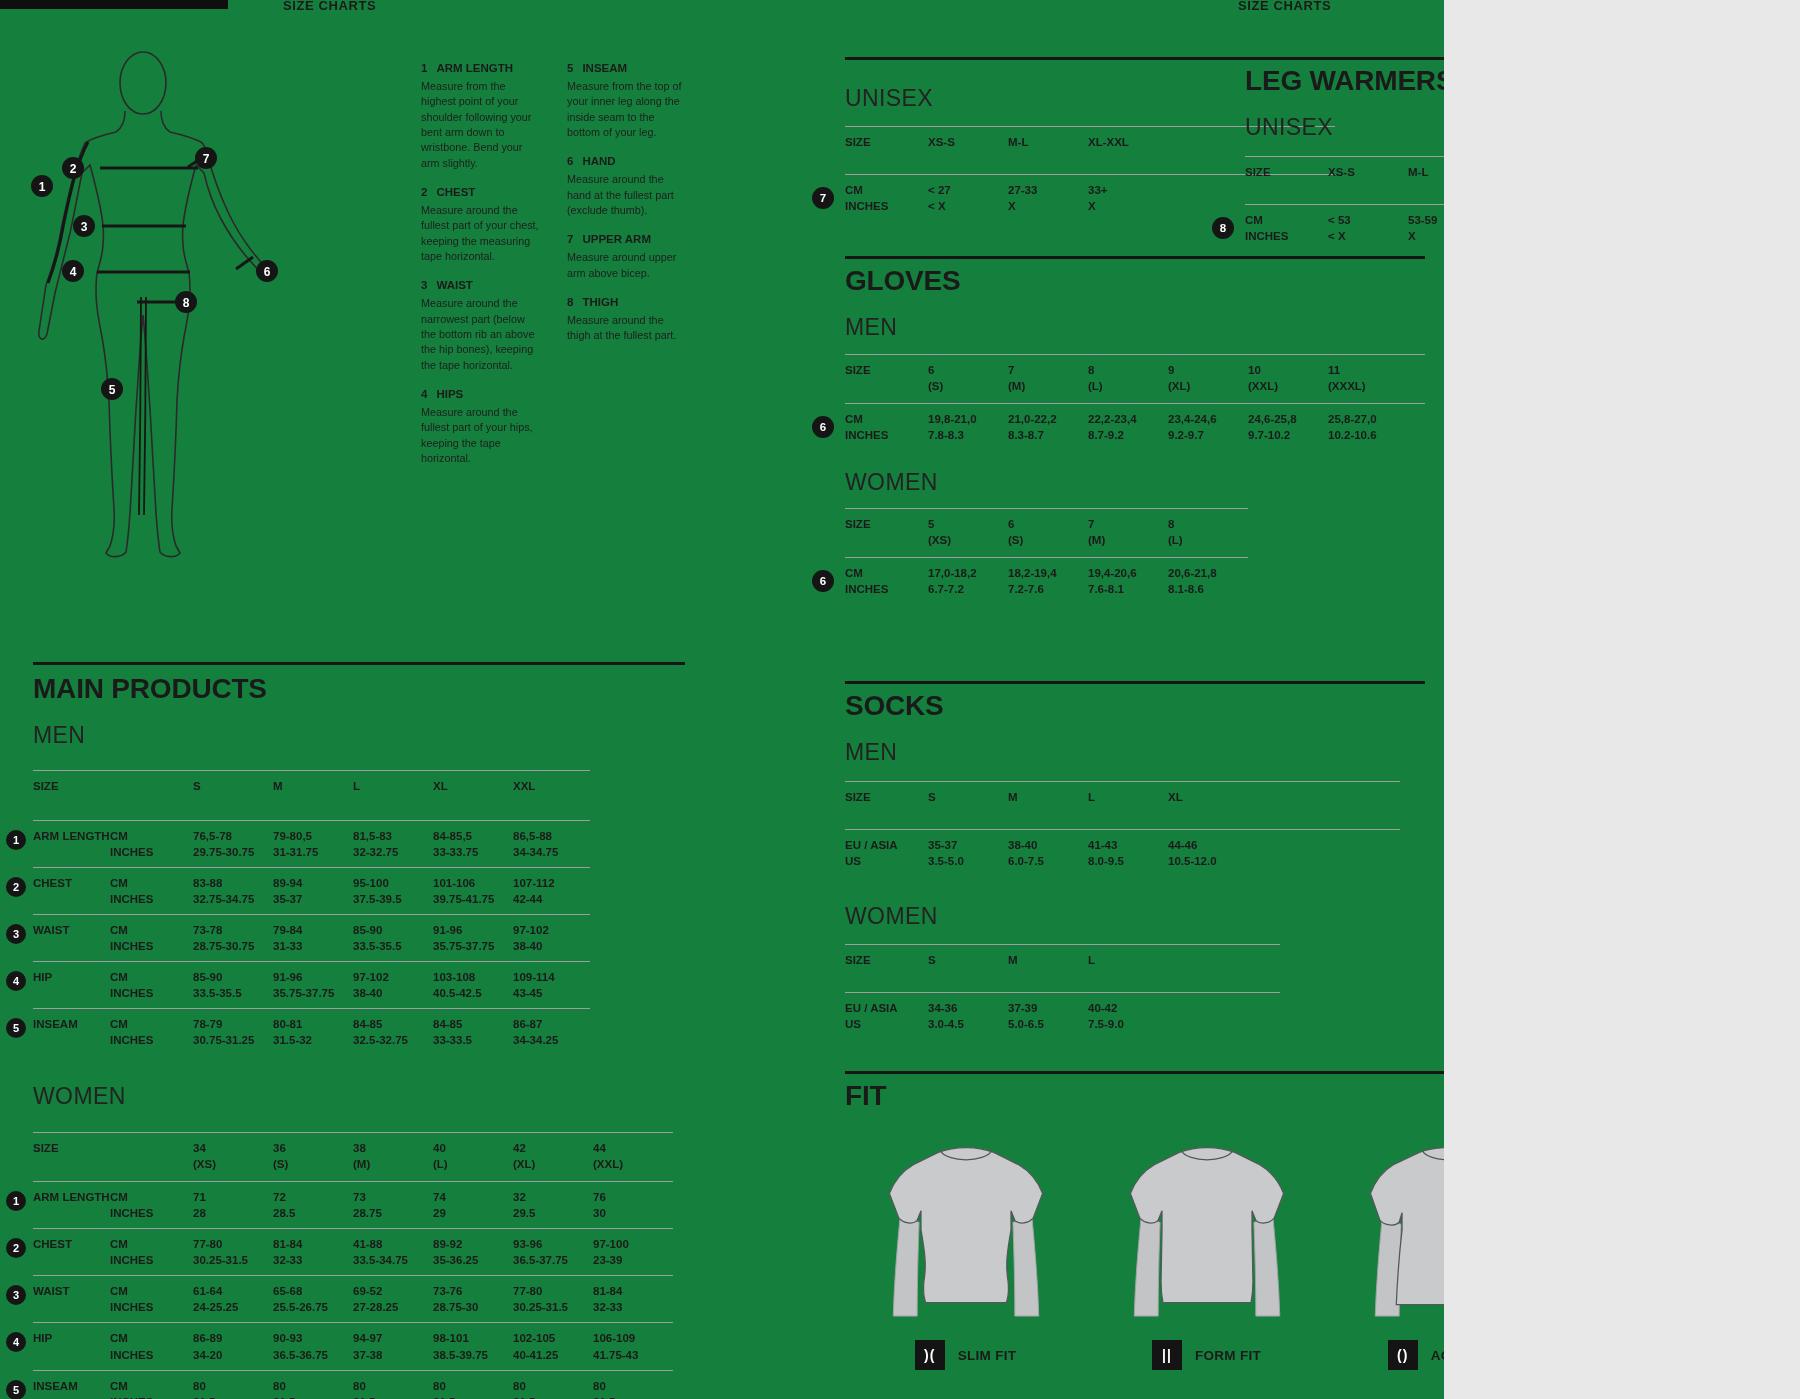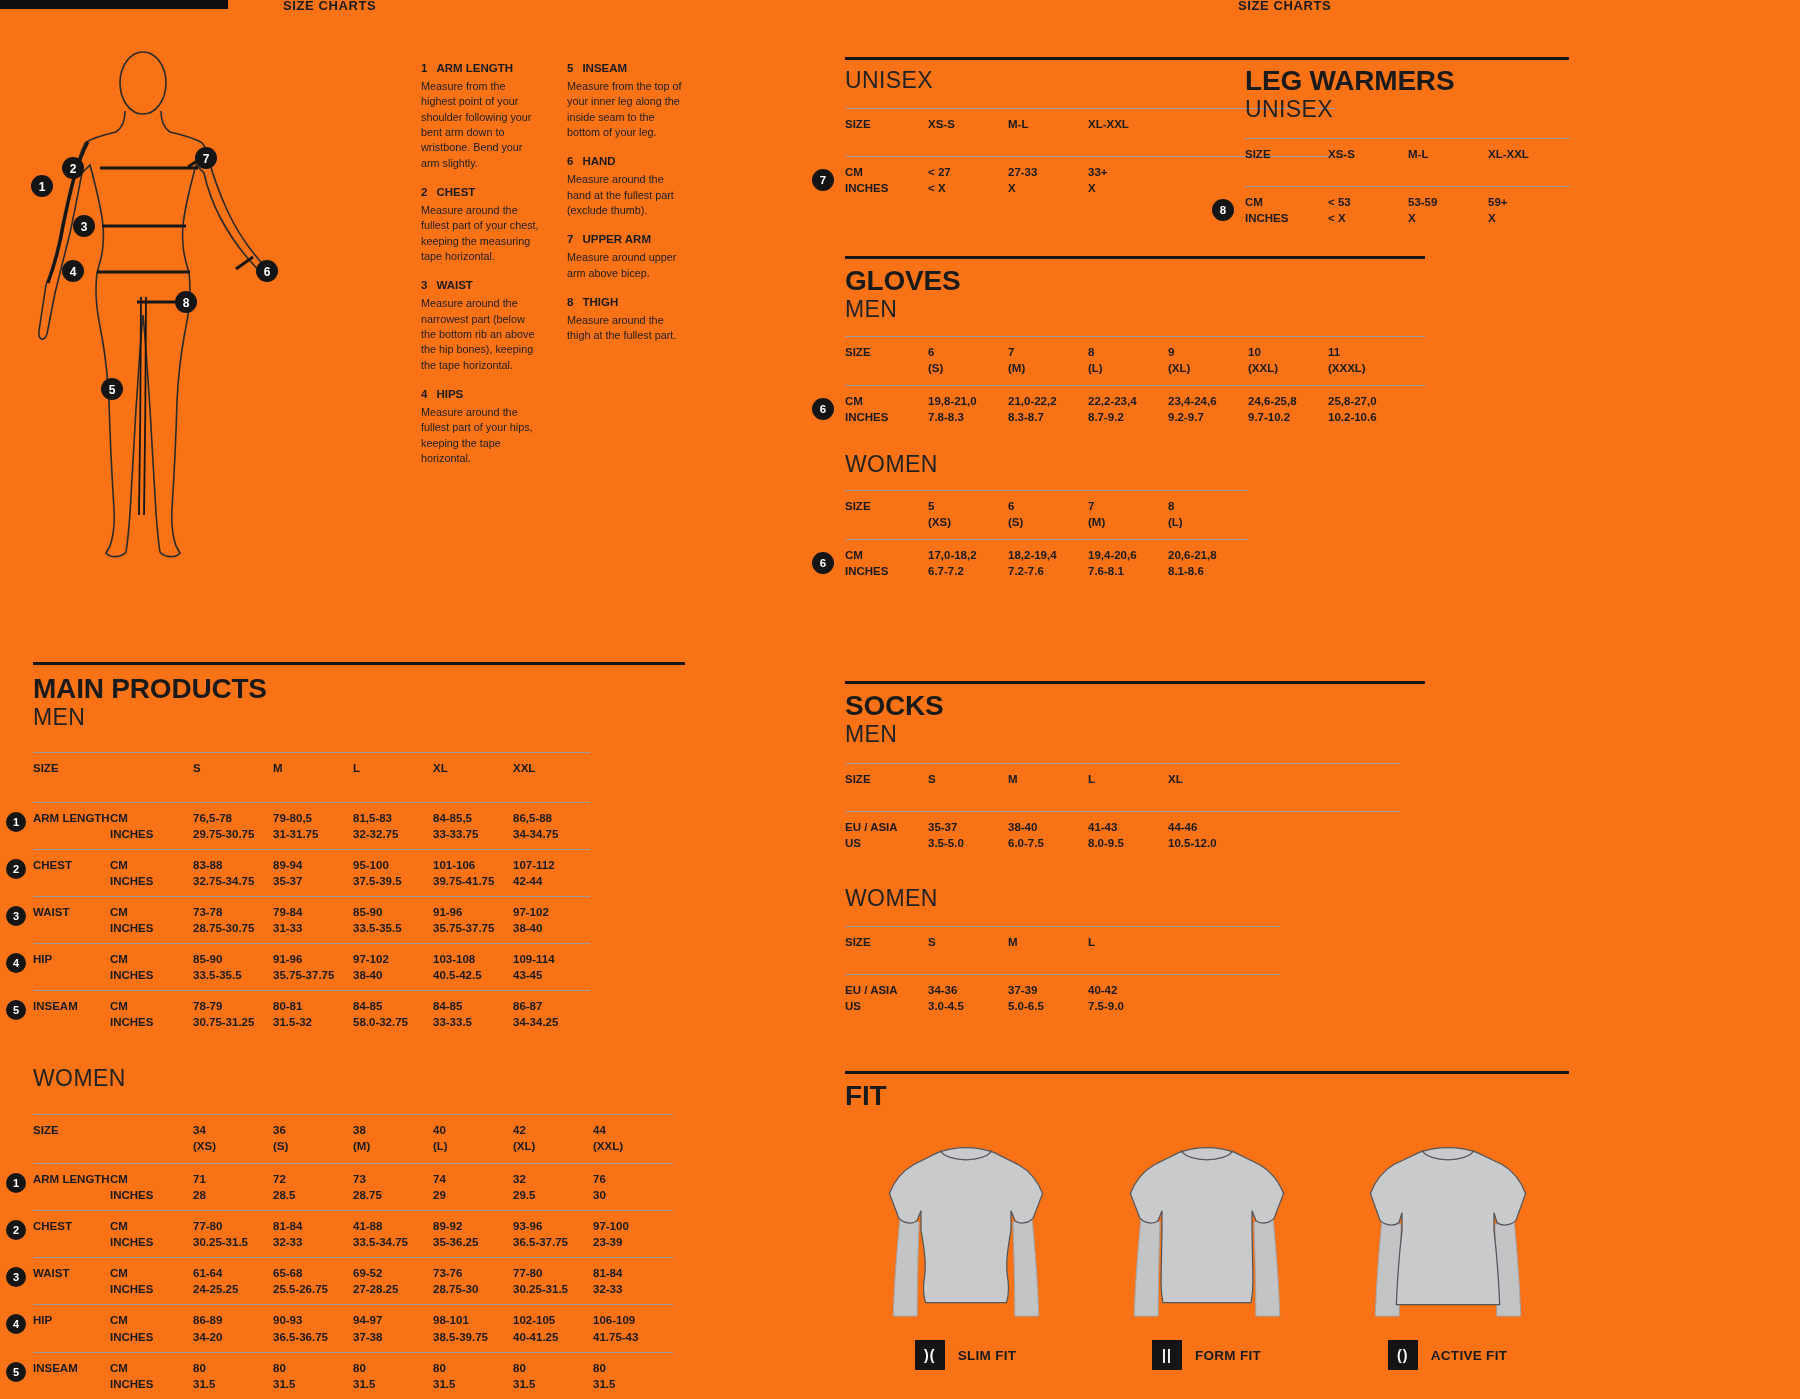--- a/index.html
+++ b/index.html
@@ -1,23 +1,23 @@
 <!DOCTYPE html>
 <html><head>
 <meta charset="utf-8">
 <style>
   html,body{margin:0;padding:0;background:#e8e8e8}
-  #page{position:relative;width:1800px;height:1399px;background:#f97316;
+  #page{position:relative;width:1444px;height:1399px;background:#15803d;
         font-family:"Liberation Sans",sans-serif;color:#1a1a1a;overflow:hidden}
   .abs{position:absolute}
   .black-strip{position:absolute;left:0;top:0;width:228px;height:9px;background:#0f0f0f}
   .page-hdr{position:absolute;top:-2px;font-size:13px;font-weight:700;letter-spacing:.6px;white-space:nowrap}
   .sec-rule{position:absolute;height:3px;background:#161616}
   .sec-title{font-size:28px;font-weight:700;letter-spacing:-.2px;line-height:1.05;white-space:nowrap}
-  .sec-sub{font-size:23px;font-weight:400;letter-spacing:.4px;line-height:1.05;margin-top:2px;color:#222;white-space:nowrap}
+  .sec-sub{font-size:23px;font-weight:400;letter-spacing:.4px;line-height:1.05;margin-top:20px;color:#222;white-space:nowrap}
 
   
   .instr{display:flex;gap:25px}
   .instr-col{width:121px}
   .instr-item{margin-bottom:15px}
   .instr-title{display:flex;gap:9px;font-size:11.5px;font-weight:700;margin-bottom:5px}
   .instr-text{font-size:10.8px;line-height:1.42;color:#1d1d1d}
 
   
   .acc-head,.acc-body,.mt-head,.mt-row{display:grid;font-size:11.5px;font-weight:700}
@@ -329,21 +329,21 @@
           <div class="cell">
             <div class="line">78-79</div>
             <div class="line">30.75-31.25</div>
           </div>
           <div class="cell">
             <div class="line">80-81</div>
             <div class="line">31.5-32</div>
           </div>
           <div class="cell">
             <div class="line">84-85</div>
-            <div class="line">58.0-32.75</div>
+            <div class="line">32.5-32.75</div>
           </div>
           <div class="cell">
             <div class="line">84-85</div>
             <div class="line">33-33.5</div>
           </div>
           <div class="cell">
             <div class="line">86-87</div>
             <div class="line">34-34.25</div>
           </div>
           <div class="badge">5</div>

